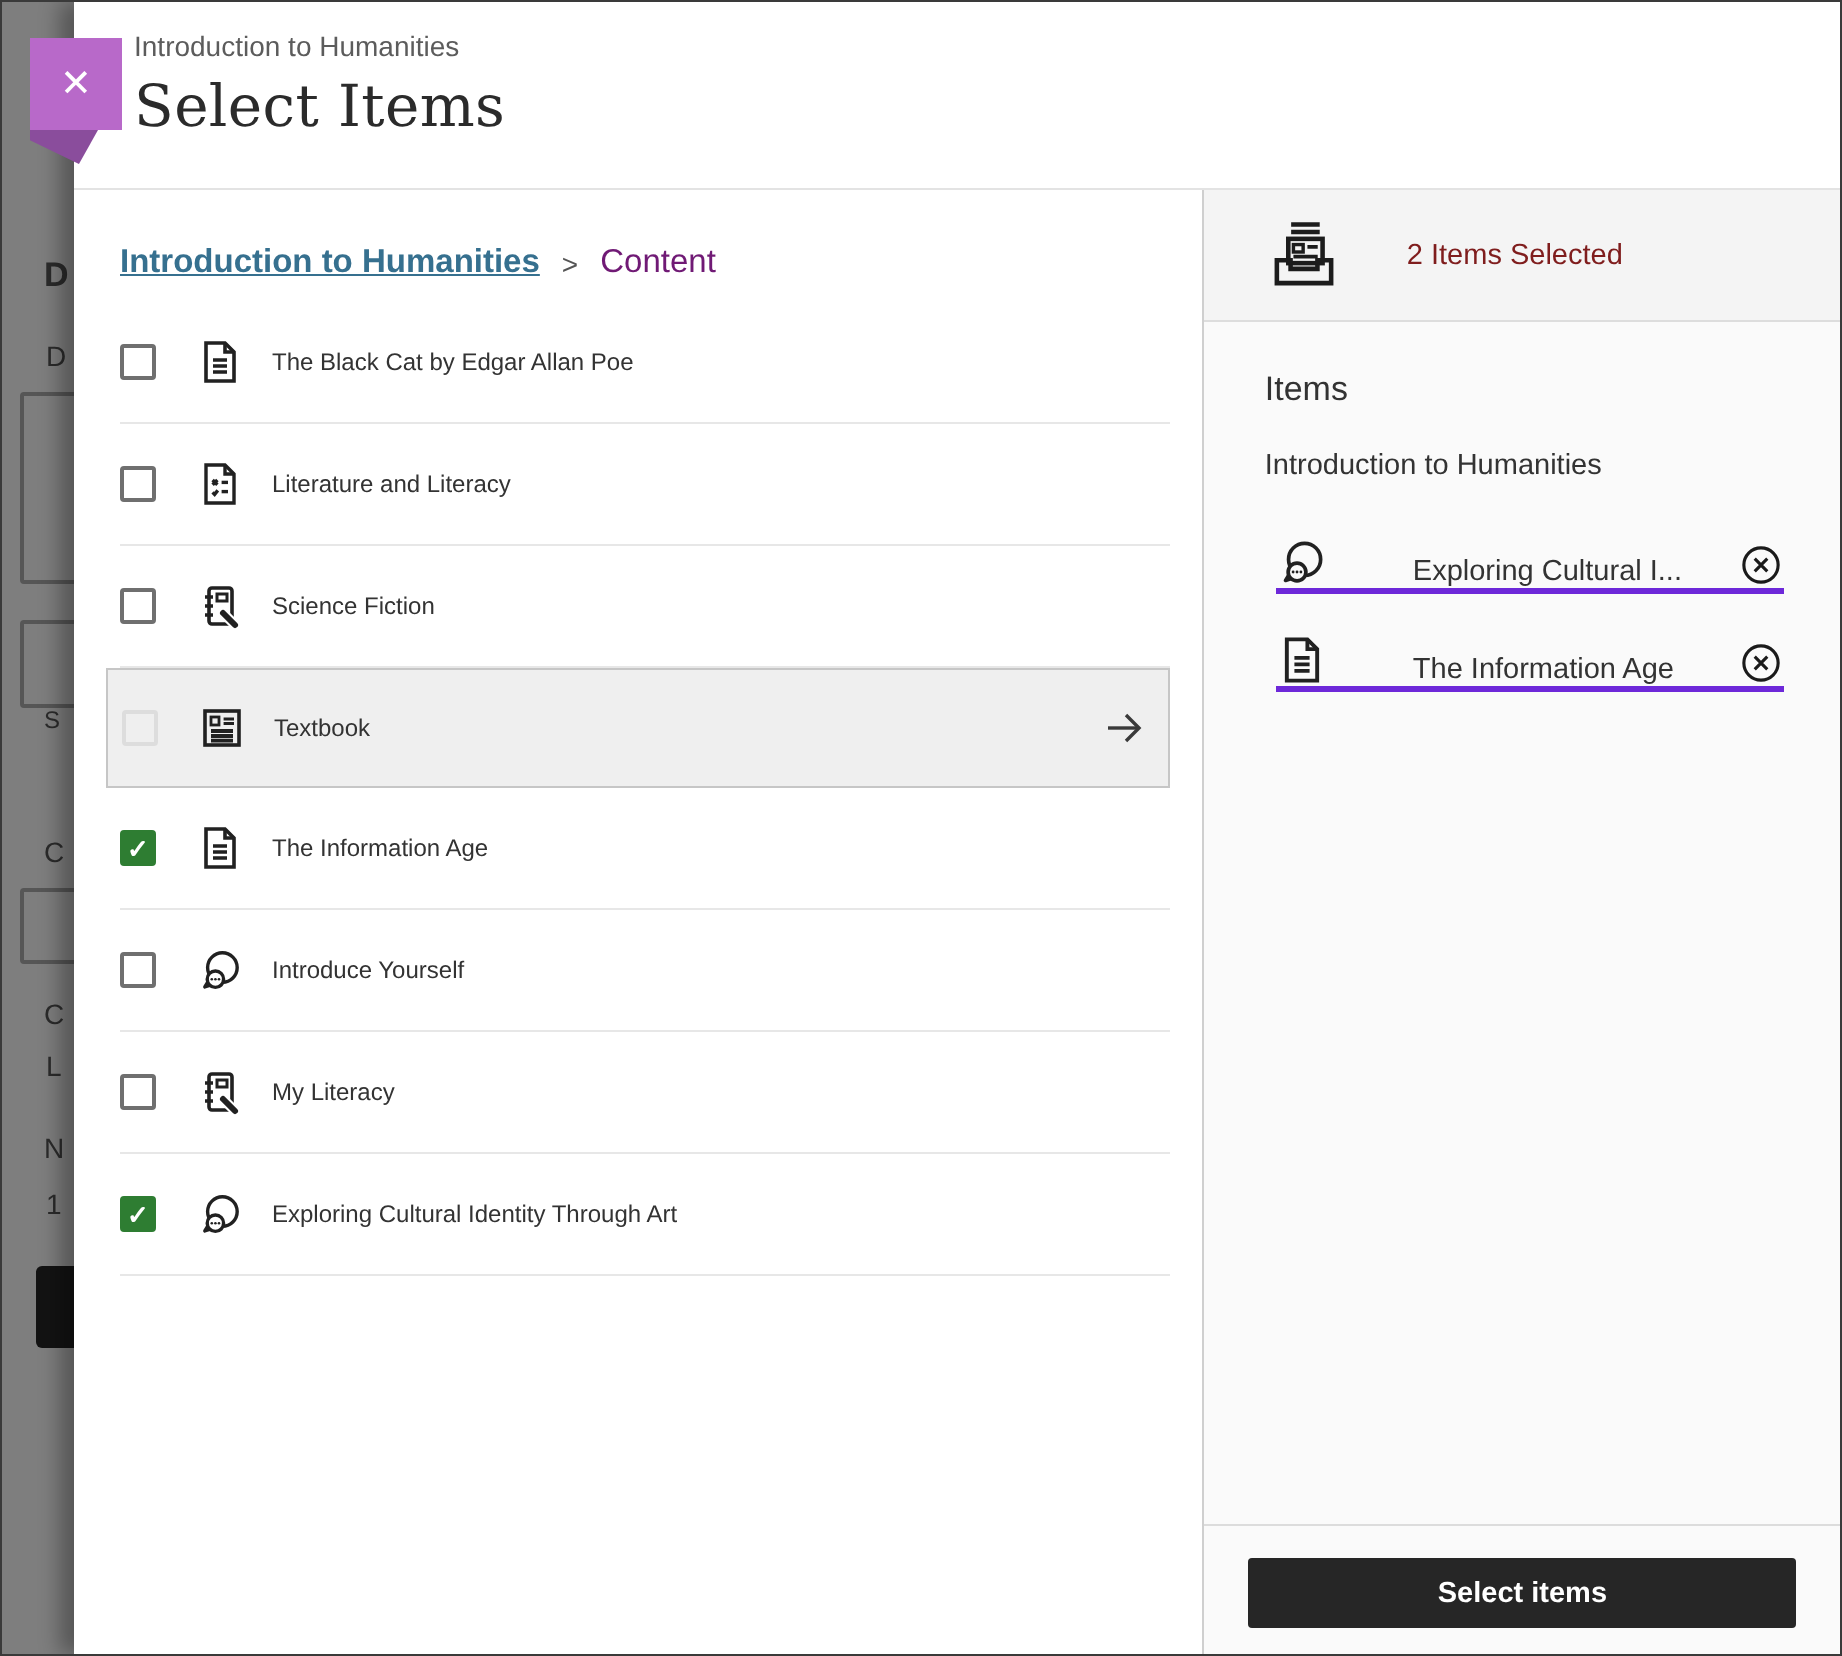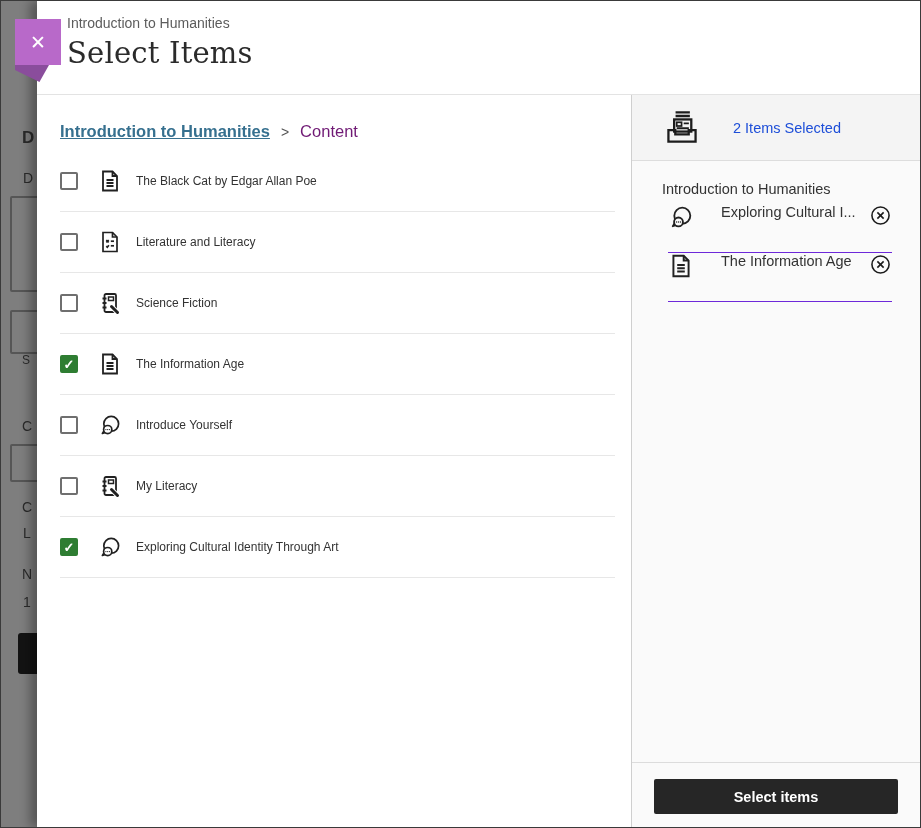--- a/index.html
+++ b/index.html
@@ -71,27 +71,27 @@
   .row.folder{
     background:#efefef; border:1px solid #c6c6c6; height:60px;
     margin-left:-7px; padding-left:7px;
   }
   .arrow{ margin-left:auto; margin-right:10px; display:flex; }
 
   
   .aside{ flex:0 0 289px; border-left:1px solid #cfcfcf; background:#fafafa; display:flex; flex-direction:column; }
   .sel-header{
     flex:0 0 66px; display:flex; align-items:center; gap:17px; padding-left:30px;
-    background:#f4f4f4; border-bottom:1px solid #dddddd; font-size:14.5px; color:#1d4ed8;
+    background:#f4f4f4; border-bottom:1px solid #dddddd; font-size:14.5px; color:#7f1d1d;
   }
   .sel-body{ flex:1; min-height:0; }
   .sel-title{ font-size:17px; font-weight:400; color:#333; margin:24px 0 0 30px; }
   .sel-course{ font-size:14.5px; color:#333; margin:20px 0 7px 30px; }
   .sel-list{ margin:0 28px 0 36px; }
-  .sel-row{ height:49px; display:flex; align-items:flex-start; gap:13px; border-bottom:1px solid #6d28d9; }
+  .sel-row{ height:49px; display:flex; align-items:flex-end; gap:28px; border-bottom:3px solid #6d28d9; }
   .sel-lbl{ flex:1; font-size:14.5px; color:#333; white-space:nowrap; overflow:hidden; }
   .remove-btn{ background:none; border:none; padding:0; cursor:pointer; display:flex; }
   .sel-footer{ border-top:1px solid #dcdcdc; padding:16px 22px 13px; }
   .submit{
     width:100%; height:35px; background:#262626; color:#fff; border:none; border-radius:2px;
     font-family:inherit; font-size:14.5px; font-weight:bold; cursor:pointer;
   }
 </style>
 </head>
 <body>
@@ -172,20 +172,38 @@
                 <rect x="6.5" y="3" width="11.5" height="18" rx="1.5"></rect>
                 <rect x="10.5" y="6" width="5" height="3.5" stroke-width="1.5"></rect>
                 <path d="M4.5 7.5h4M4.5 12h4M4.5 16.5h4"></path>
                 <path d="M13.5 15.5l6 6" stroke="#fff" stroke-width="5"></path>
                 <path d="M13.5 15.5l6 6" stroke-width="3" stroke-linecap="round"></path>
               </svg>
             </span>
             <span class="lbl">Science Fiction</span>
           </li>
 
+          <li class="row folder">
+            <span class="cb disabled"></span>
+            <span class="icon">
+              <svg width="24" height="24" viewBox="0 0 24 24" fill="none" stroke="#212121" stroke-width="1.8">
+                <rect x="3.5" y="3.5" width="17" height="17"></rect>
+                <rect x="6.5" y="6.5" width="4" height="4" stroke-width="1.4"></rect>
+                <path d="M12.8 7.5H18M12.8 9.8H18" stroke-width="1.5"></path>
+                <path d="M6.5 13.5h11M6.5 16h11M6.5 18.3h11" stroke-width="1.9"></path>
+              </svg>
+            </span>
+            <span class="lbl">Textbook</span>
+            <span class="arrow">
+              <svg width="24" height="24" viewBox="0 0 24 24" fill="none" stroke="#3a3a3a" stroke-width="1.7">
+                <path d="M4 12h15"></path>
+                  <path d="M13 5.5L19.5 12 13 18.5"></path>
+              </svg>
+            </span>
+          </li>
 
           <li class="row">
             <span class="cb checked">✓</span>
             <span class="icon">
               <svg width="24" height="24" viewBox="0 0 24 24" fill="none" stroke="#212121" stroke-width="1.8">
                 <path d="M5 2.5h9.5l4.5 4.5v14.5H5z"></path>
                   <path d="M14.5 2.5V7H19"></path>
                 <path d="M8.5 11h7M8.5 14h7M8.5 17h7"></path>
               </svg>
             </span>
@@ -248,20 +266,21 @@
               <rect x="8.5" y="8" width="12" height="8.5"></rect>
               <rect x="10.3" y="10" width="3.4" height="2.6" stroke-width="1.2"></rect>
               <path d="M15.2 10.8h3.6M10.3 14.2h8.5" stroke-width="1.3"></path>
               <path d="M4.5 23.5v-8h4.8v3h9.4v-3h4.8v8z"></path>
             </svg>
           </span>
           <span>2 Items Selected</span>
         </div>
 
         <div class="sel-body">
+          <div class="sel-title">Items</div>
           <div class="sel-course">Introduction to Humanities</div>
 
           <div class="sel-list">
 
             <div class="sel-row">
               <span class="icon">
                 <svg width="26" height="26" viewBox="0 0 24 24" fill="none" stroke="#212121" stroke-width="1.7">
                   <circle cx="13.2" cy="10.8" r="7.4"></circle>
                   <path d="M7.4 15.6l-3 4.9 5.2-1.7" stroke-linejoin="round"></path>
                   <circle cx="9.7" cy="16.6" r="4.1" fill="#fafafa"></circle>

